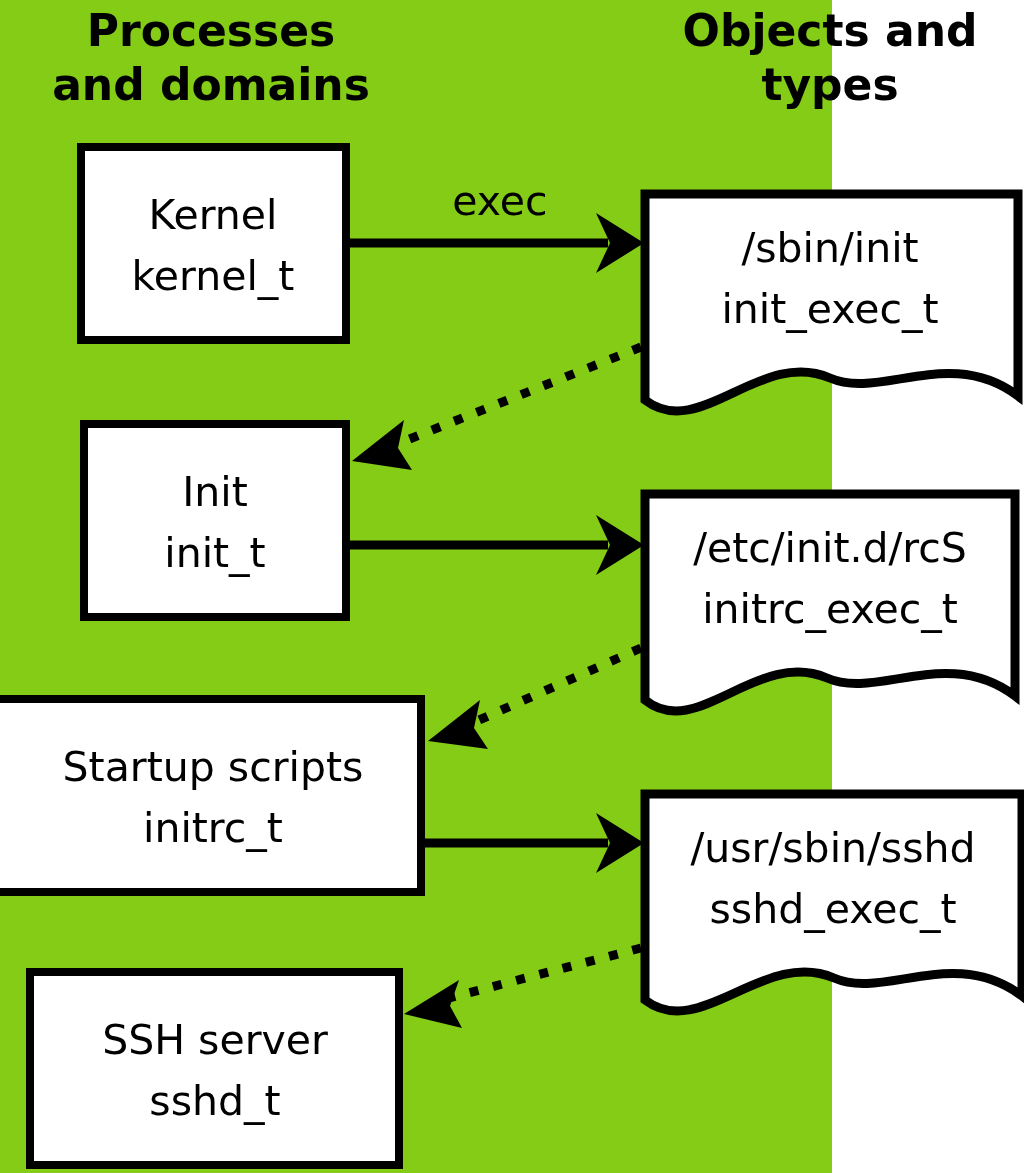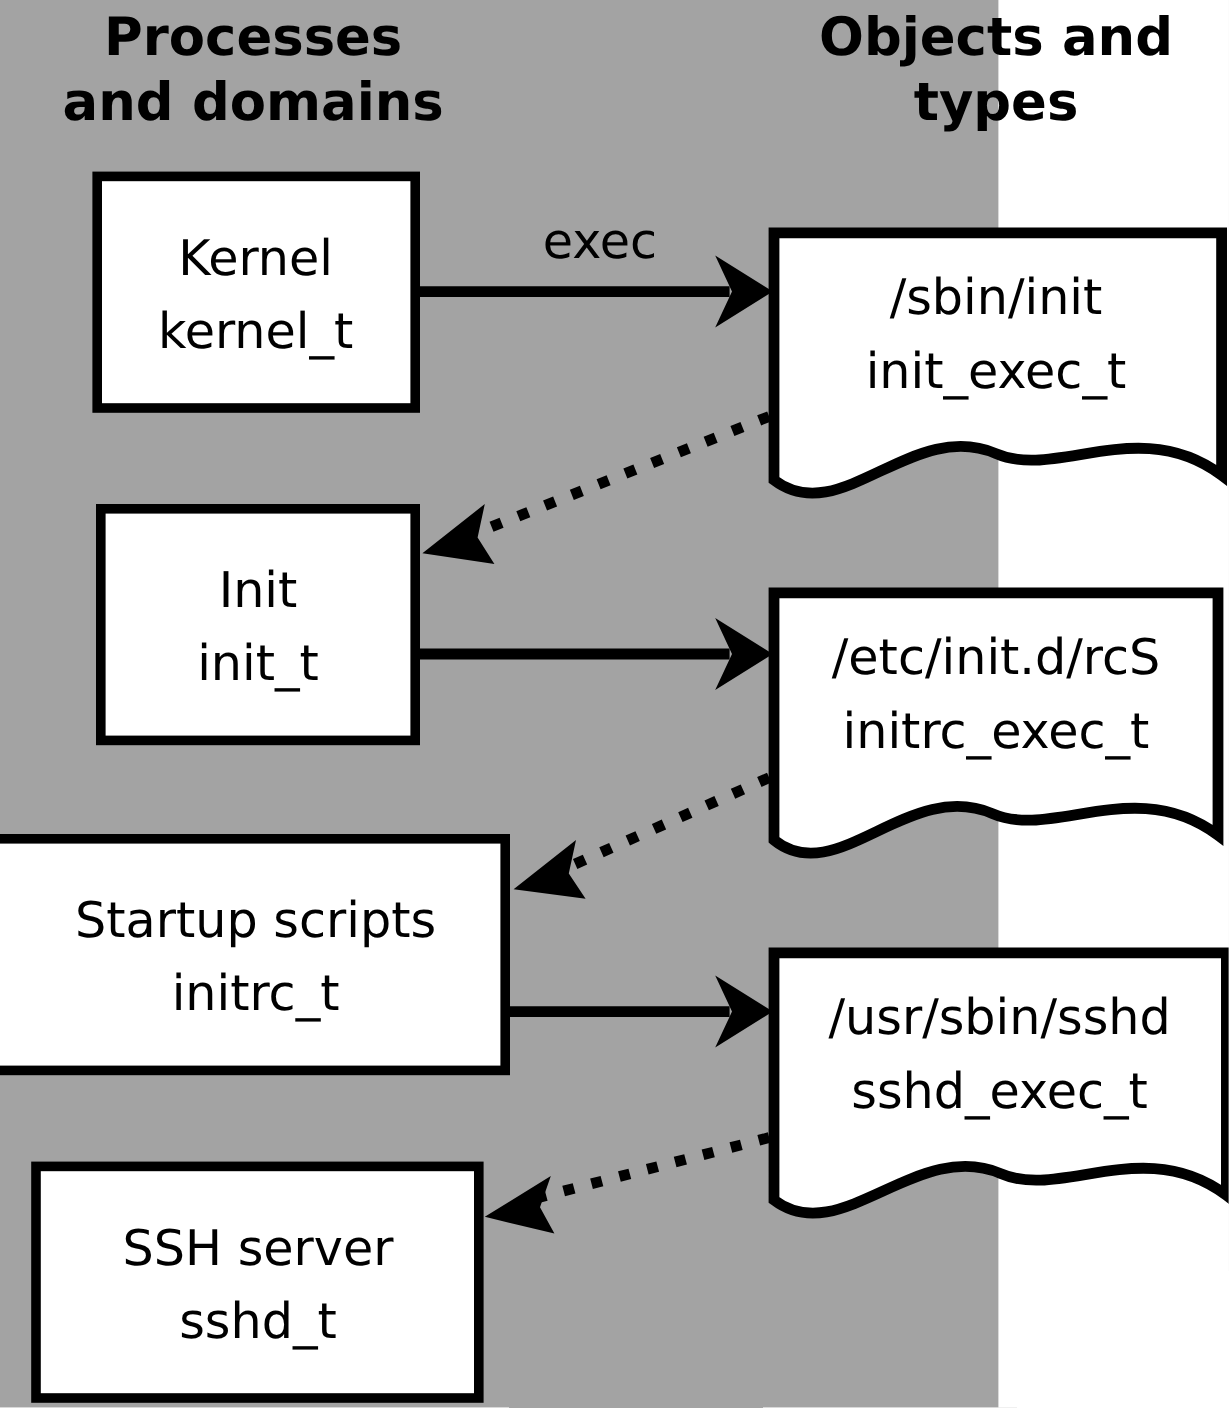--- a/index.html
+++ b/index.html
@@ -11,21 +11,21 @@
   body {
     width: 1024px;
     height: 1173px;
     overflow: hidden;
     font-family: "DejaVu Sans", "Liberation Sans", sans-serif;
   }
   #diagram-root {
     position: relative;
     width: 832px;
     height: 1173px;
-    background: #a3a3a3;
+    background: #84cc16;
   }
   svg.diagram {
     display: block;
     width: 1024px;
     height: 1173px;
   }
   .col-header {
     font-family: "DejaVu Sans", "Liberation Sans", sans-serif;
     font-weight: bold;
     font-size: 44px;

